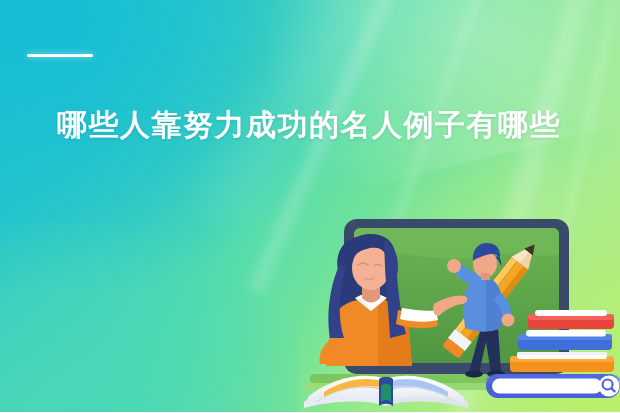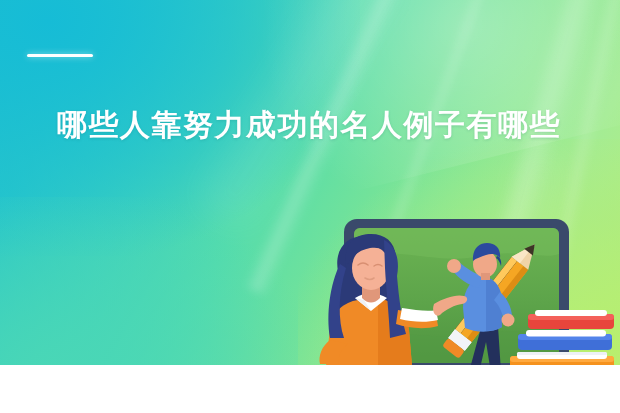--- a/index.html
+++ b/index.html
@@ -1,21 +1,21 @@
 <!DOCTYPE html>
 <html><head>
 <meta charset="utf-8">
 <style>
   * { margin:0; padding:0; box-sizing:border-box; }
   html, body {
     width:620px; height:413px; overflow:hidden;
     font-family:"Liberation Sans","DejaVu Sans",sans-serif;
   }
   #banner {
-    position:relative; width:620px; height:365px; overflow:hidden;
+    position:relative; width:620px; height:412px; overflow:hidden;
     background:#b91c1c;
   }
   
   .bg-base {
     position:absolute; inset:0;
     background:
       linear-gradient(118deg,
         #19bdd2 0%,
         #27c6cb 14%,
         #3fd2bd 30%,

